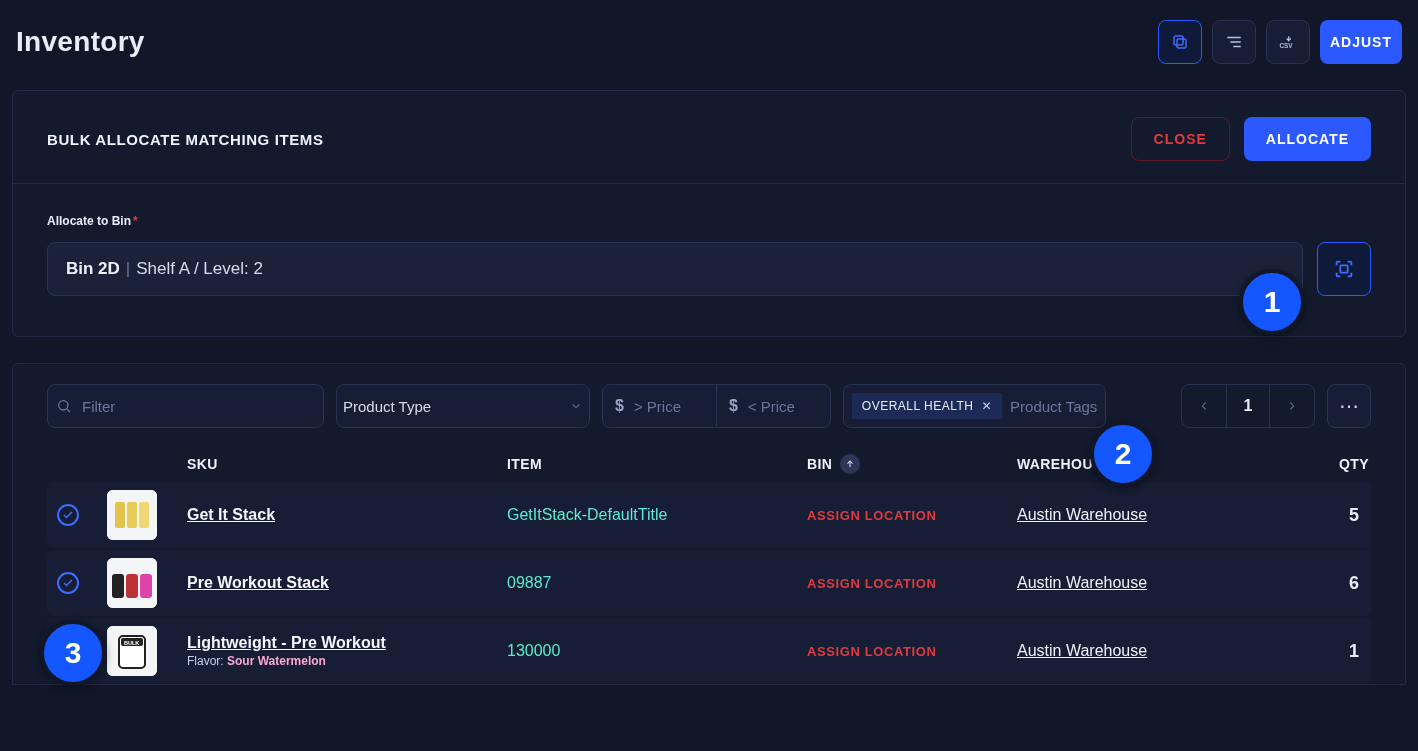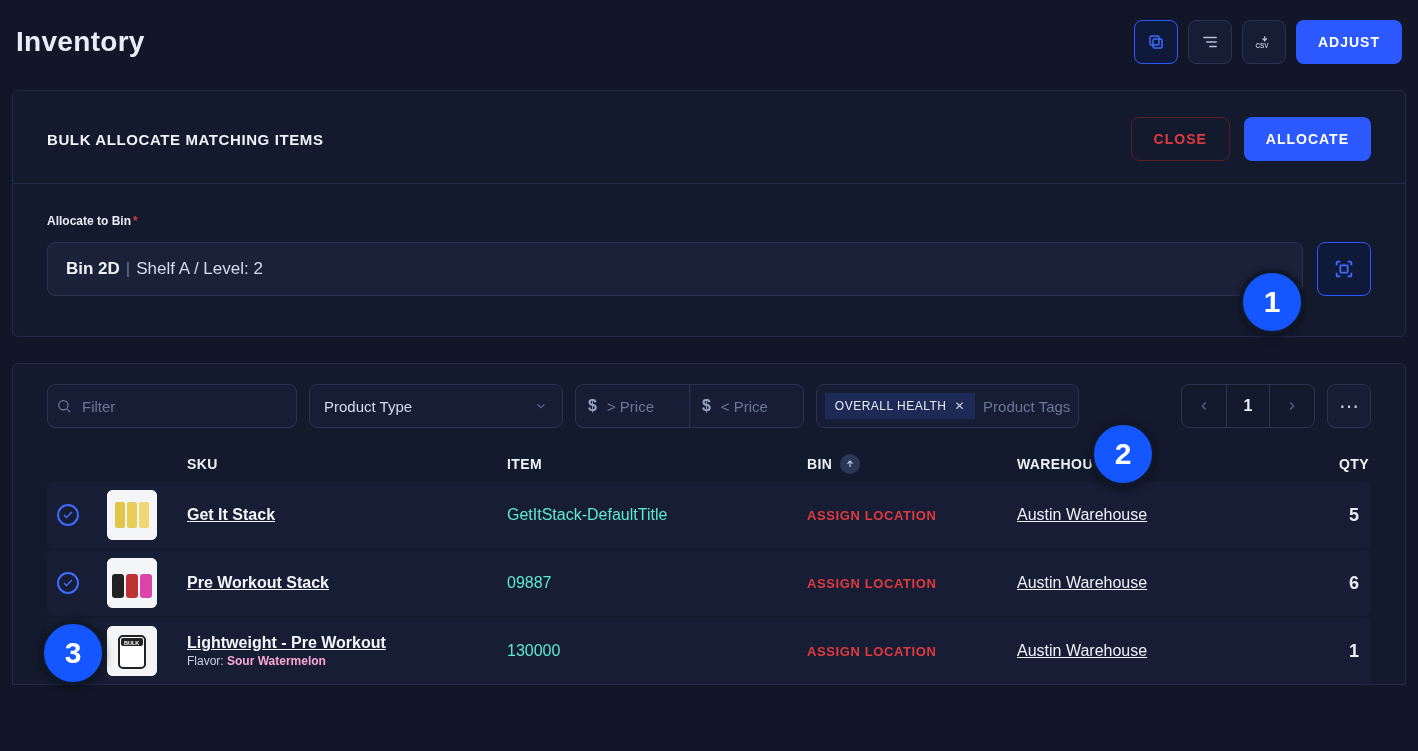--- a/index.html
+++ b/index.html
@@ -4,21 +4,21 @@
 <style>
   * { margin:0; padding:0; box-sizing:border-box; font-family: 'Segoe UI', Arial, Helvetica, sans-serif; }
   html,body { width:1418px; height:751px; background:#111729; color:#e8ecf5; overflow:hidden; }
 
   
   .top-row { display:flex; align-items:center; justify-content:space-between; padding:20px 16px 0 16px; }
   .page-title { font-size:28px; font-weight:800; letter-spacing:0.3px; }
   .top-actions { display:flex; gap:10px; align-items:center; }
   .icon-btn { width:44px; height:44px; border-radius:8px; border:1px solid #2a3352; background:#161d34; display:flex; align-items:center; justify-content:center; color:#b6bfdc; cursor:pointer; }
   .icon-btn.active { border-color:#2b59ff; color:#3f6bff; background:#0f1a3a; }
-  .adjust-btn { height:44px; padding:0 22px; border-radius:8px; border:none; background:#2b59ff; color:#fff; font-weight:800; letter-spacing:1px; font-size:14px; cursor:pointer; }
+  .adjust-btn { height:44px; padding:0 10px; border-radius:8px; border:none; background:#2b59ff; color:#fff; font-weight:800; letter-spacing:1px; font-size:14px; cursor:pointer; }
 
   
   .panel { margin:26px 12px 0 12px; border:1px solid #222a45; border-radius:6px; background:#141a2e; }
   .panel-header { display:flex; align-items:center; justify-content:space-between; padding:26px 34px 22px 34px; border-bottom:1px solid #222a45; }
   .panel-title { font-size:15px; font-weight:800; letter-spacing:0.6px; color:#eef1f8; }
   .panel-header .btns { display:flex; gap:14px; }
   .btn-close { height:44px; padding:0 22px; border-radius:8px; border:1px solid #5b1c25; background:transparent; color:#df3a3f; font-weight:800; letter-spacing:1px; font-size:14px; cursor:pointer; }
   .btn-allocate { height:44px; padding:0 22px; border-radius:8px; border:none; background:#2b59ff; color:#fff; font-weight:800; letter-spacing:1px; font-size:14px; cursor:pointer; }
 
   .panel-body { padding:30px 34px 40px 34px; position:relative; }
@@ -30,23 +30,23 @@
   .bin-select .sep { color:#6b769b; margin:0 6px; }
   .bin-select .path { color:#d5dbf0; }
   .scan-btn { width:54px; height:54px; border-radius:8px; border:1px solid #2b59ff; background:#0f1a3a; display:flex; align-items:center; justify-content:center; color:#3f6bff; cursor:pointer; }
 
   
   .filters-wrap { margin:26px 12px 0 12px; border:1px solid #222a45; border-top-left-radius:6px; border-top-right-radius:6px; background:#141a2e; }
   .filters { display:flex; align-items:center; gap:12px; padding:20px 34px 0 34px; }
   .filter-input { display:flex; align-items:center; height:44px; border-radius:8px; border:1px solid #2a3352; background:#161d34; padding:0 14px; color:#6b769b; }
   .filter-input input { flex:1; background:transparent; border:none; outline:none; color:#e8ecf5; font-size:15px; margin-left:10px; }
   .filter-input input::placeholder { color:#6b769b; }
-  .w250 { width:250px;padding-left:8px; }
+  .w250 { width:277px;padding-left:8px; }
   .w254 { width:254px; }
-  .select { display:flex; align-items:center; justify-content:space-between; height:44px; border-radius:8px; border:1px solid #2a3352; background:#161d34; padding:0 14px; color:#d5dbf0; font-size:15px; cursor:pointer; }
+  .select { display:flex; align-items:center; justify-content:space-between; height:44px; border-radius:8px; border:1px solid #2a3352; background:#161d34; padding:0 6px; color:#d5dbf0; font-size:15px; cursor:pointer; }
   .select .chev { color:#5a6489; }
   .price-group { display:flex; height:44px; border:1px solid #2a3352; border-radius:8px; background:#161d34; overflow:hidden; }
   .price-cell { display:flex; align-items:center; gap:10px; padding:0 12px; }
   .price-cell + .price-cell { border-left:1px solid #2a3352; }
   .price-cell .sign { color:#9aa3c4; font-weight:700; }
   .price-cell input { width:70px; background:transparent; border:none; outline:none; color:#e8ecf5; font-size:15px; }
   .price-cell input::placeholder { color:#6b769b; }
   .tags-input { display:flex; align-items:center; height:44px; border-radius:8px; border:1px solid #2a3352; background:#161d34; padding:0 8px 0 8px; gap:8px; min-width:230px; max-width:300px; overflow:hidden; }
   .tag-chip { display:flex; align-items:center; gap:8px; background:#1d2a55; border-radius:0; padding:6px 10px; font-size:12px; font-weight:400; letter-spacing:0.5px; color:#e8ecf5; cursor:pointer; }
   .tag-chip .x { color:#c8cfe8; }

